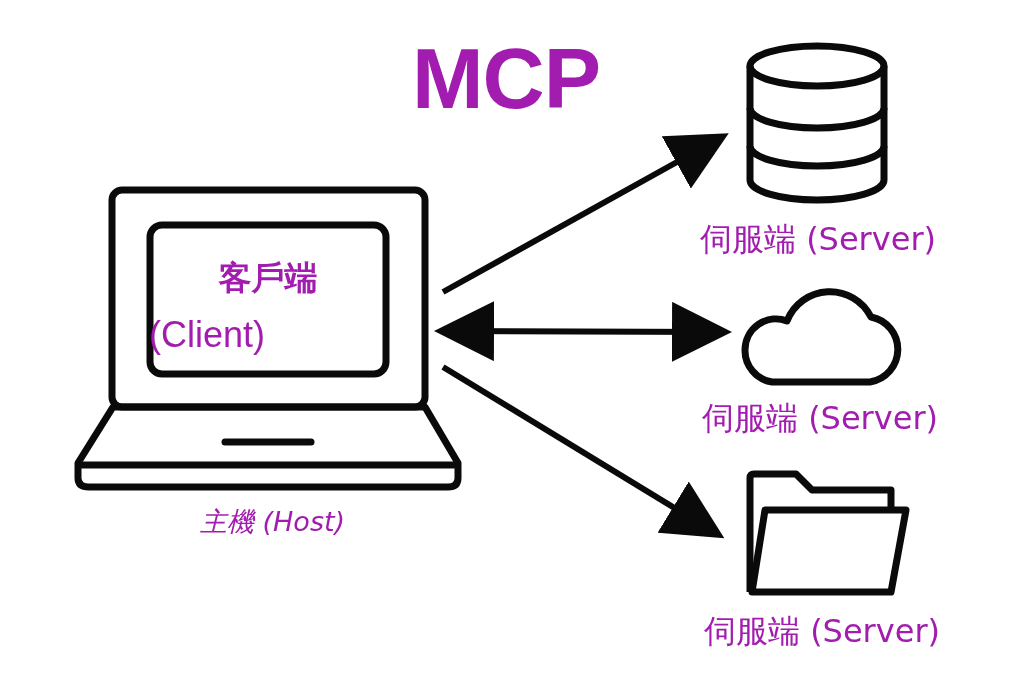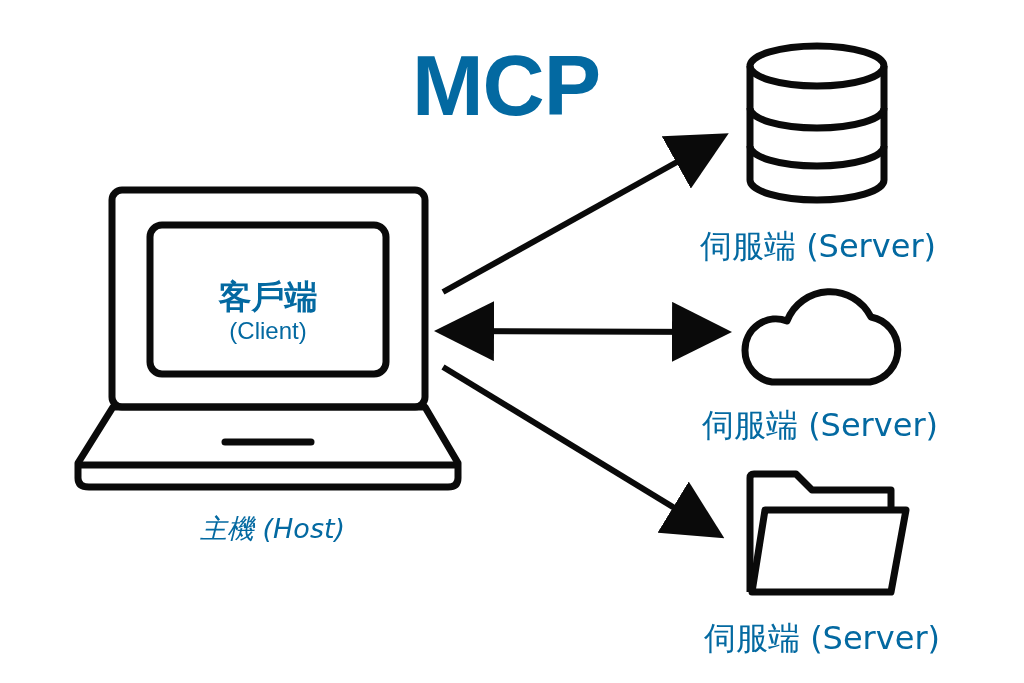--- a/index.html
+++ b/index.html
@@ -1,23 +1,23 @@
 <!DOCTYPE html>
 <html><head>
   <meta charset="utf-8">
   <style>
     html, body { margin: 0; padding: 0; background: #ffffff; }
     body { width: 1024px; height: 683px; position: relative; overflow: hidden;
            font-family: "DejaVu Sans", "Liberation Sans", sans-serif; color: #0a0a0a; }
     svg.diagram { position: absolute; left: 0; top: 0; }
-    .txt { position: absolute; white-space: nowrap; color: #0369a1; margin-top: 7px; }
+    .txt { position: absolute; white-space: nowrap; color: #a21caf; }
     .title { left: 408px; top: 30px; width: 196px; text-align: center; font-family: "Liberation Sans", sans-serif;
              font-weight: bold; font-size: 86px; letter-spacing: -1px; line-height: 96px; }
-    .client-zh { left: 149px; top: 270px; width: 238px; text-align: center; font-size: 33px; font-weight: bold; line-height: 40px; }
-    .client-en { left: 149px; top: 306px; width: 238px; text-align: center; font-size: 24px; line-height: 36px; font-family: "Liberation Sans", sans-serif; }
+    .client-zh { left: 149px; top: 258px; width: 238px; text-align: center; font-size: 33px; font-weight: bold; line-height: 40px; }
+    .client-en { left: 149px; top: 317px; width: 238px; text-align: left; font-size: 36px; line-height: 36px; font-family: "Liberation Sans", sans-serif; }
     .host-label { left: 140px; top: 504px; width: 265px; text-align: center; font-size: 27px; line-height: 36px; font-style: italic; }
     .server-label { width: 260px; text-align: center; font-size: 32px; line-height: 34px; }
     .server-label.s1 { left: 688px; top: 222px; }
     .server-label.s2 { left: 690px; top: 401px; }
     .server-label.s3 { left: 692px; top: 614px; }
   </style>
 </head>
 <body>
 
 <svg class="diagram" width="1024" height="683" viewBox="0 0 1024 683">

